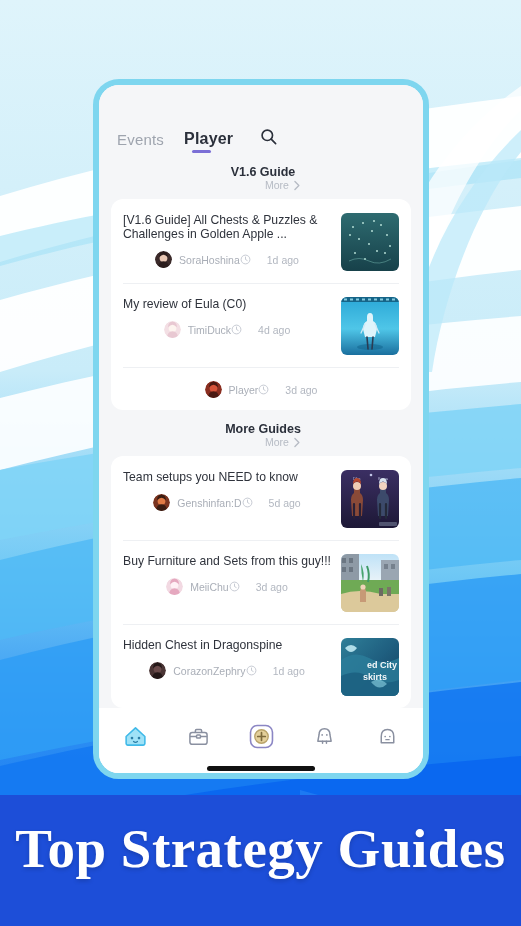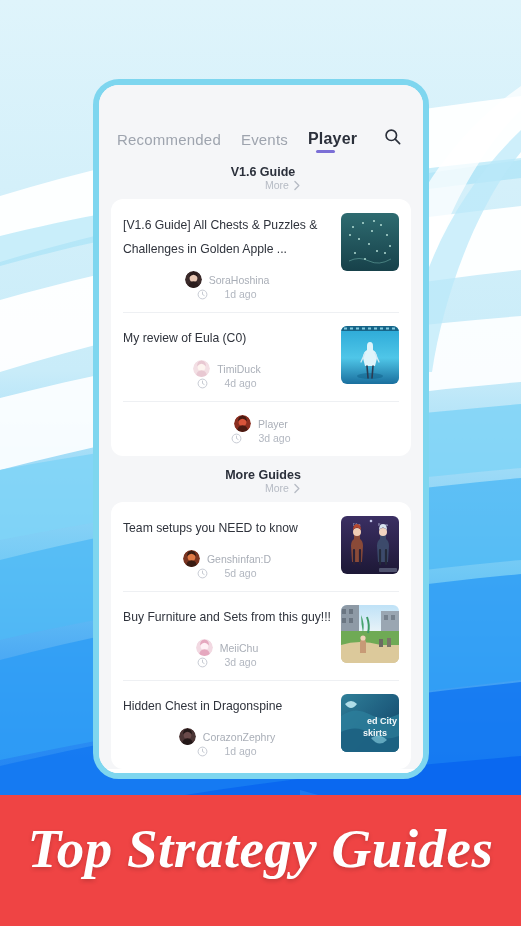--- a/index.html
+++ b/index.html
@@ -31,22 +31,22 @@
   
   .sec-head{display:flex;align-items:center;justify-content:space-between;padding:12px 14px 8px 18px;flex-direction:column;}
   .sec-title{font-size:12.5px;font-weight:bold;color:#2b303b;}
   .sec-more{display:flex;align-items:center;gap:3px;font-size:10.5px;color:#b6bbc4;margin-left:40px;}
 
   
   .card{background:#ffffff;border-radius:12px;margin:0 12px;overflow:hidden;}
   .row{display:flex;align-items:flex-start;padding:14px 12px 12px 12px;gap:10px;position:relative;}
   .row + .row::before{content:"";position:absolute;left:12px;right:12px;top:0;height:1px;background:#eef0f3;}
   .rowmain{flex:1;min-width:0;display:flex;flex-direction:column;}
-  .rtitle{font-size:12.2px;line-height:24px;color:#2f333c;margin-bottom:10px;}
-  .rmeta{display:flex;align-items:center;justify-content:space-between;margin-top:auto;flex-direction:column;}
+  .rtitle{font-size:12.2px;line-height:14px;color:#2f333c;margin-bottom:10px;}
+  .rmeta{display:flex;align-items:center;justify-content:center;margin-top:auto;}
   .author{display:flex;align-items:center;gap:7px;}
   .aname{font-size:10.5px;color:#a9aeb7;}
   .time{display:flex;align-items:center;gap:16px;font-size:10.5px;color:#b2b7c0;}
   .avatar{width:17px;height:17px;border-radius:50%;flex:0 0 17px;overflow:hidden;position:relative;}
   .thumb{width:58px;height:58px;border-radius:6px;flex:0 0 58px;overflow:hidden;position:relative;}
   .thumb svg{display:block;}
 
   
   .navbar{margin-top:auto;background:#fff;padding:10px 14px 0 14px;display:flex;justify-content:space-between;align-items:center;}
   .navitem{width:44px;height:36px;display:flex;align-items:center;justify-content:center;}
@@ -91,23 +91,20 @@
   <path d="M521,130 C452,196 412,284 404,372 L432,372 C444,292 478,204 521,152 Z" fill="#b9e8fa" opacity="0.7"></path>
 
   <path d="M0,830 C170,792 350,770 521,756 L521,926 L0,926 Z" fill="#0a68f0"></path>
   <path d="M300,790 C370,810 450,826 521,832 L521,880 C440,872 360,852 300,826 Z" fill="#2b86f5" opacity="0.55"></path>
 </svg>
 
 <div id="phone" style="border-color: rgb(126, 214, 239);">
   <div id="screen">
 
     <div class="tabbar">
-      <div class="tab">
-        <span id="t0">Recommended</span>
-      </div>
       <div class="tab">
         <span id="t1">Events</span>
       </div>
       <div class="tab active">
         <span id="t2">Player</span>
         <span class="ul" style="background: rgb(123, 111, 214);"></span>
       </div>
       <div class="searchwrap">
         <svg width="19" height="19" viewBox="0 0 24 24" fill="none" stroke="#2b303b" stroke-width="2.1" stroke-linecap="round">
           <circle cx="10.5" cy="10.5" r="6.6"></circle>
@@ -440,15 +437,15 @@
         </svg>
       </div>
     </div>
 
     <div class="homebar">
       <div class="bar"></div>
     </div>
   </div>
 </div>
 
-<div id="banner" style="background: #ef4444; font-style: italic;">
+<div id="banner" style="background: #1d4ed8;">
   <div class="txt">Top Strategy Guides</div>
 </div>
 
 </body></html>

